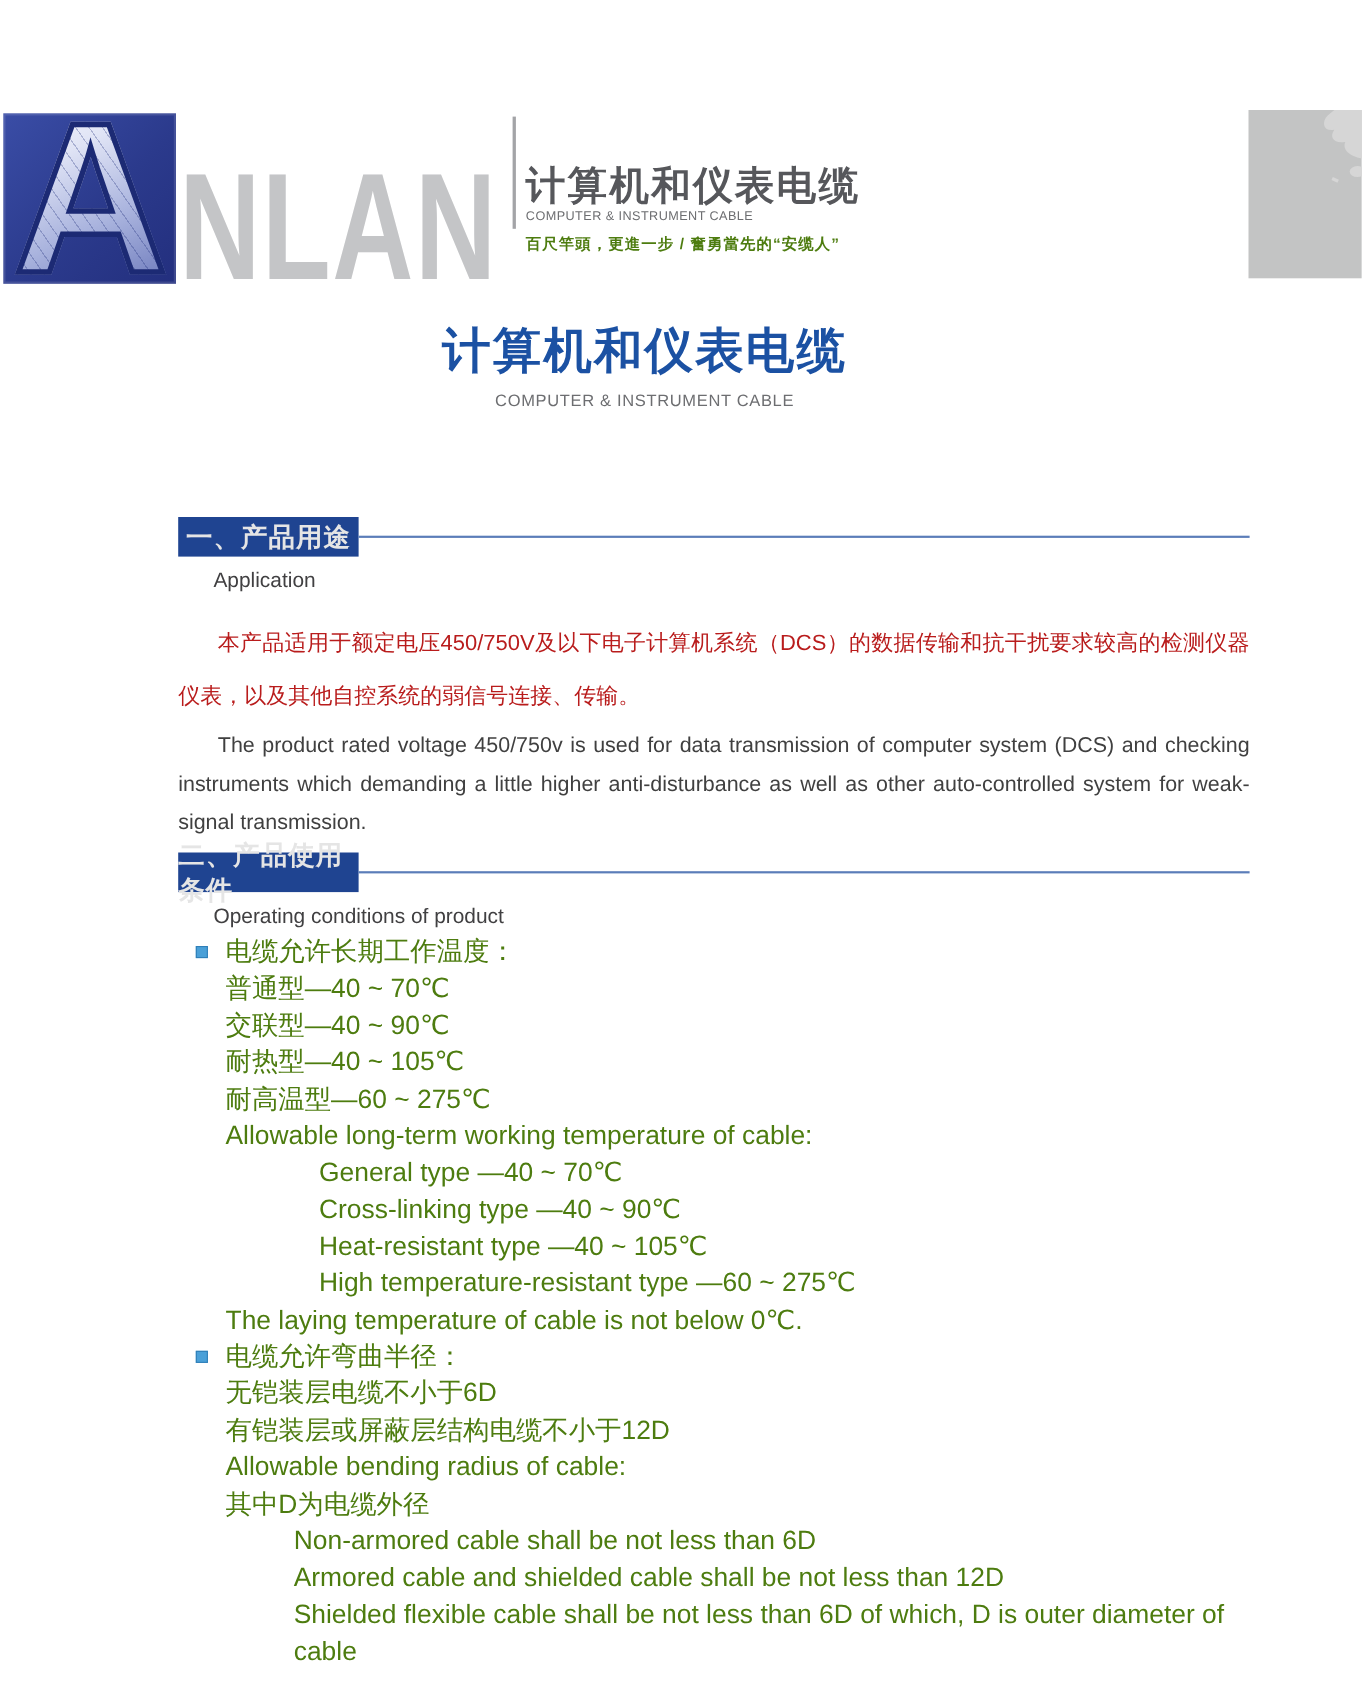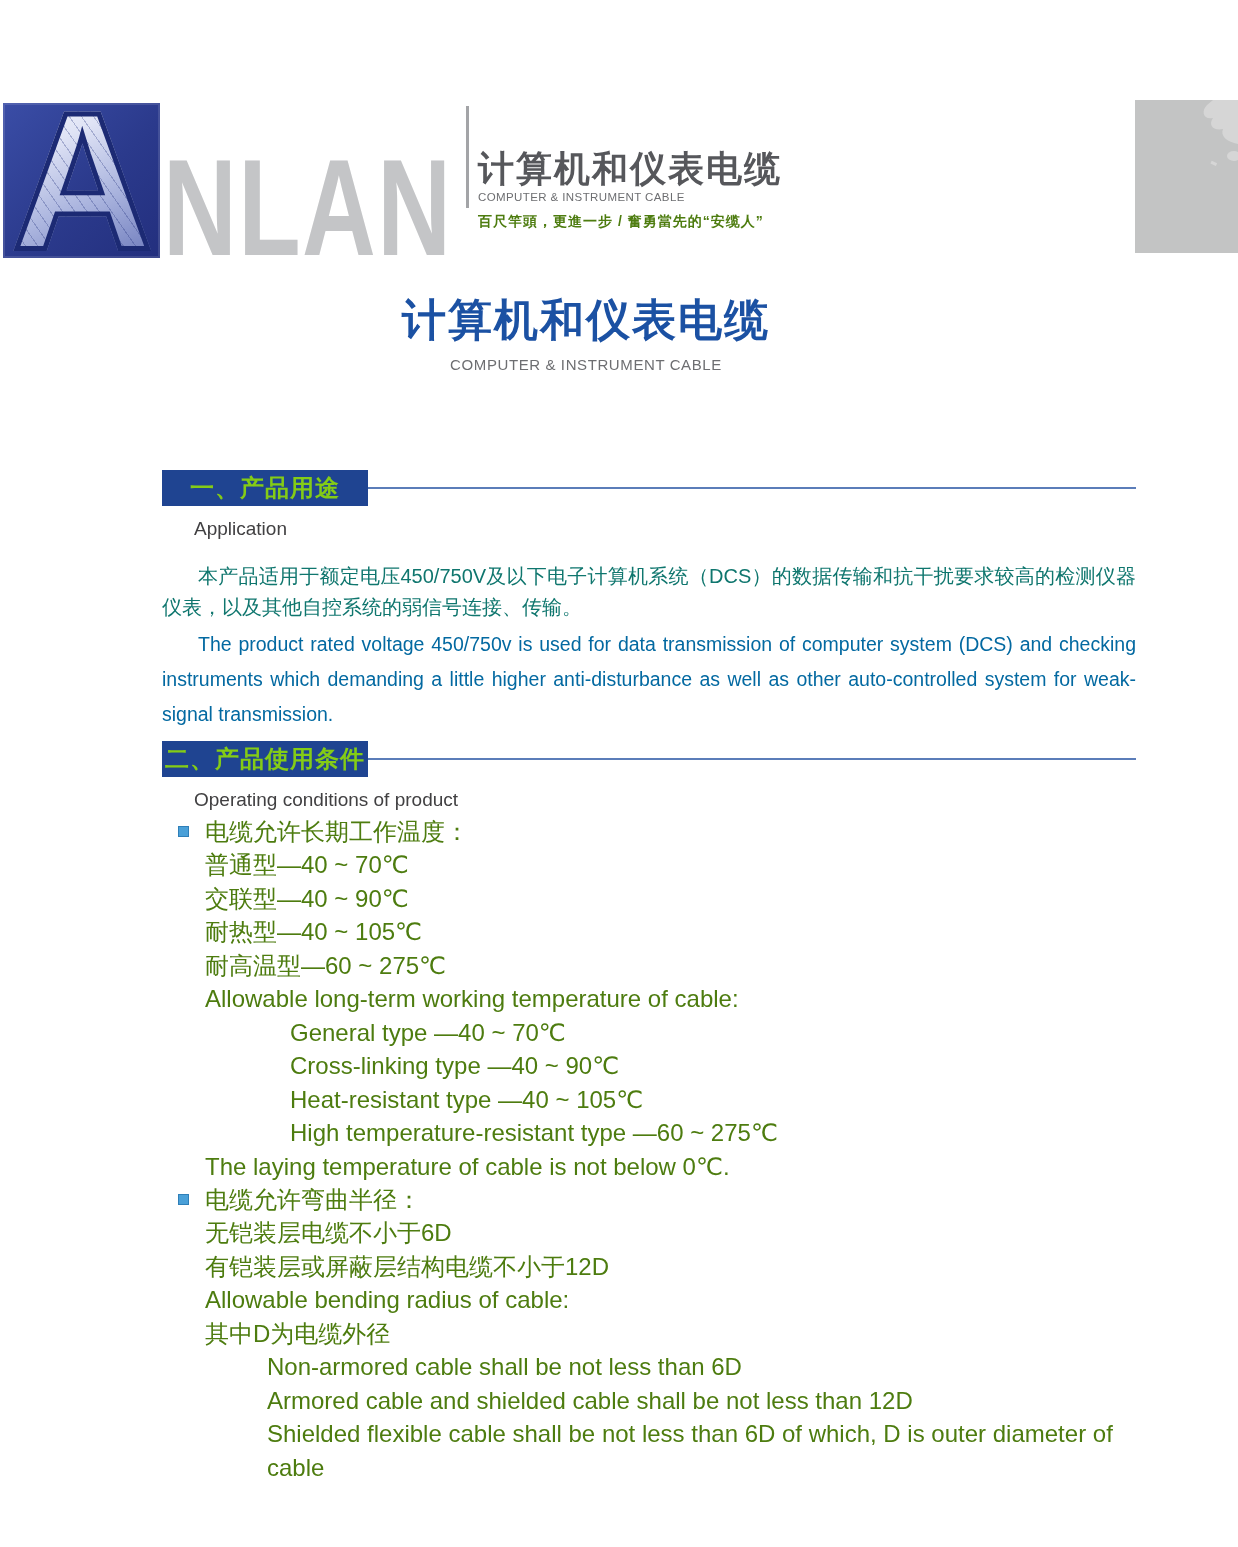--- a/index.html
+++ b/index.html
@@ -34,32 +34,32 @@
   .corner-box{position:absolute;left:1135px;top:100px;width:103px;height:153px;background:#c3c4c4;overflow:hidden;}
   .corner-box svg{position:absolute;right:0;top:0;}
   
   .main-title-wrap{position:absolute;left:0;top:294px;width:1172px;text-align:center;}
   .main-title-cn{font-size:44px;font-weight:bold;color:#1b51a3;letter-spacing:2px;line-height:52px;}
   .main-title-en{font-size:15px;color:#6d6e71;letter-spacing:.6px;margin-top:10px;}
   
   .content{position:absolute;left:162px;top:470px;width:974px;}
   .section-head{display:flex;align-items:center;}
   .section-badge{
-    width:206px;height:36px;flex:0 0 auto;background:#1f4491;color:#84cc16;
+    width:164px;height:36px;flex:0 0 auto;background:#1f4491;color:#e5e5e5;
     display:flex;align-items:center;justify-content:center;
     font-size:24px;font-weight:bold;letter-spacing:1px;
   }
   .section-rule{flex:1 1 auto;height:2px;background:#5b7db9;}
   .sec-sub{margin:12px 0 0 32px;font-size:19px;color:#414042;}
   .para-cn{
-    margin-top:21px;font-size:20px;line-height:31px;color:#0f766e;
+    margin-top:21px;font-size:20px;line-height:48px;color:#b91c1c;
     text-align:justify;text-indent:36px;
   }
   .para-en{
-    margin-top:4px;font-size:19.5px;line-height:35px;color:#0369a1;
+    margin-top:4px;font-size:19.5px;line-height:35px;color:#404040;
     text-align:justify;text-indent:36px;
   }
   .sec2{margin-top:9px;}
   .cond-list{margin-top:4px;}
   .cond-item{position:relative;line-height:33.45px;font-size:24px;color:#4d7c0f;}
   .cond-item.ind0{padding-left:43px;}
   .cond-item.ind1{padding-left:128px;}
   .cond-item.ind2{padding-left:105px;}
   .bullet{position:absolute;left:16px;top:11px;width:11px;height:11px;background:#4aa0d8;border:1px solid #2f7fb8;box-sizing:border-box;}
 </style>

